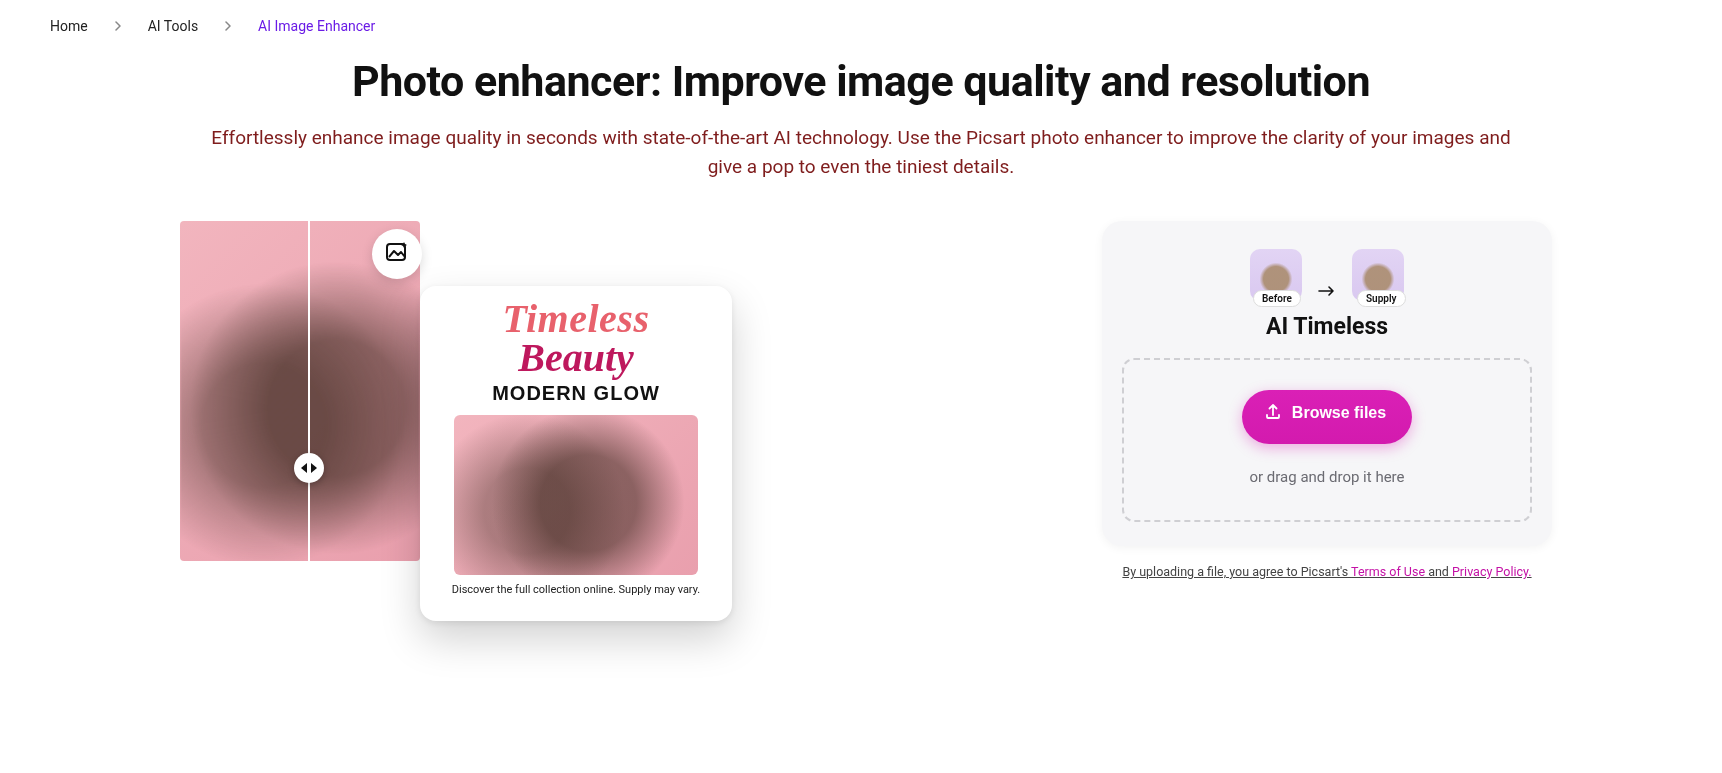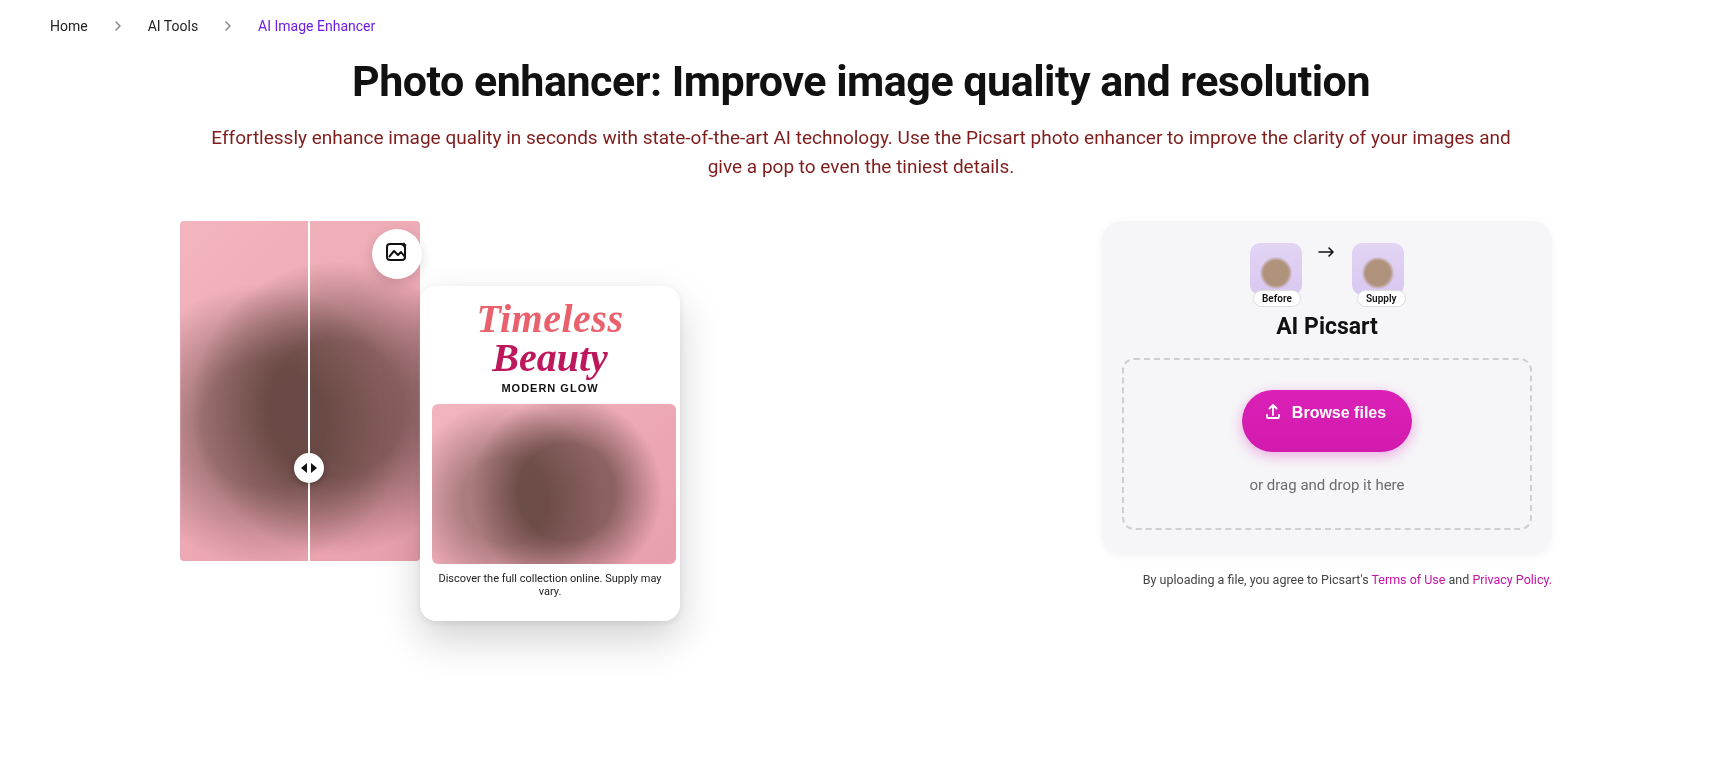--- a/index.html
+++ b/index.html
@@ -88,41 +88,41 @@
   .magic-btn{
     position:absolute; right:18px; top:10px;
     width:50px; height:50px; border-radius:50%; background:#fff;
     display:flex; align-items:center; justify-content:center;
     box-shadow:0 4px 12px rgba(0,0,0,0.15);
     z-index:3;
     left: 192px; top: 8px;
   }
   .card{
     position:absolute; left:240px; top:65px;
-    width:260px; height:335px;
+    width:312px; height:335px;
     background:#fff; border-radius:16px;
     box-shadow:0 18px 40px rgba(0,0,0,0.18), 0 2px 6px rgba(0,0,0,0.08);
     padding:14px 12px 26px 12px;
     text-align:center;
   }
   .card .title1{
     font-family: Georgia, "Times New Roman", serif;
     font-weight:700; font-style:italic;
     color:#e8616c; font-size:40px; line-height:0.95;
     letter-spacing:0.5px;
   }
   .card .title2{
     font-family: Georgia, "Times New Roman", serif;
     font-weight:700; font-style:italic;
     color:#be185d; font-size:40px; line-height:1;
   }
   .card .subtitle{
     font-family: Arial, sans-serif;
     font-weight:800; letter-spacing:1px;
-    font-size:11px; color:#111; margin-top:4px;
+    font-size:20px; color:#111; margin-top:4px;
     text-transform:uppercase;
   }
   .card .thumb{
     margin:10px auto 8px auto;
     width:244px; height:160px;
     background:linear-gradient(135deg,#f2b5be,#e99fad);
     border-radius:6px;
     position:relative; overflow:hidden;
   }
   .card .thumb::after{
@@ -134,21 +134,21 @@
   .card .caption{ font-size:11px; color:#222; }
   
   .right-col{ flex:0 0 auto; width:450px; }
   .upload-panel{
     background:#f6f6f8;
     border-radius:20px;
     padding:22px 20px 24px 20px;
     box-shadow:0 2px 10px rgba(0,0,0,0.05);
   }
   .preview-row{
-    display:flex; align-items:flex-start; justify-content:center; gap:16px;
+    display:flex; align-items:flex-end; justify-content:center; gap:16px;
     position:relative; height:58px; margin-bottom:12px;
   }
   .thumb-sq{
     width:52px;height:52px;border-radius:10px;
     background:linear-gradient(180deg,#e2d4f4,#d9c8f0);
     position:relative;
   }
   .thumb-sq::after{
     content:""; position:absolute; inset:8px 6px 4px 6px;
     background: radial-gradient(circle at 50% 55%, rgba(170,140,110,0.9) 0 42%, transparent 55%);
@@ -174,29 +174,29 @@
     border-radius:12px;
     padding:30px 10px 34px 10px;
     text-align:center;
   }
   .browse-btn{
     display:inline-flex; align-items:center; gap:10px;
     background:#d61fb1;
     background:linear-gradient(180deg,#da20b6,#d31aae);
     color:#fff; font-weight:600; font-size:16px;
     border:none; border-radius:999px;
-    padding:12px 26px 28px 22px;
+    padding:12px 26px 20px 22px;
     cursor:pointer;
     box-shadow:0 4px 14px rgba(214,31,177,0.35);
   }
   .drop-hint{
     margin-top:24px; color:#6b6b72; font-size:15px;
   }
   .legal{
-    margin-top:18px; text-align:right; font-size:12.5px; color:#444;
+    margin-top:18px; text-align:center; font-size:12.5px; color:#444;text-decoration:underline;
   }
   .legal a{ color:#c411a6; text-decoration:none; cursor:pointer; }
 </style>
 </head>
 <body>
 
 <div class="page">
 
   <nav class="breadcrumb">
     <span class="crumb">Home</span>
@@ -255,21 +255,21 @@
           <span class="arrow">
             <svg width="18" height="12" viewBox="0 0 18 12">
                 <path d="M1 6 H15 M11 2 L15 6 L11 10" stroke="#111" stroke-width="1.6" fill="none" stroke-linecap="round" stroke-linejoin="round"></path>
               </svg>
           </span>
           <div class="thumb-sq"></div>
           <span class="pill before">Before</span>
           <span class="pill after">Supply</span>
         </div>
 
-        <div class="panel-title">AI Picsart</div>
+        <div class="panel-title">AI Timeless</div>
 
         <div class="dropzone">
           <button class="browse-btn">
             <span>
               <svg width="18" height="18" viewBox="0 0 18 18" fill="none">
                 <path d="M9 13 V3 M9 3 L5.5 6.5 M9 3 L12.5 6.5" stroke="#fff" stroke-width="1.8" stroke-linecap="round" stroke-linejoin="round"></path>
                 <path d="M3 13 V15 A1 1 0 0 0 4 16 H14 A1 1 0 0 0 15 15 V13" stroke="#fff" stroke-width="1.8" stroke-linecap="round"></path>
               </svg>
             </span>
             <span>Browse files</span>

